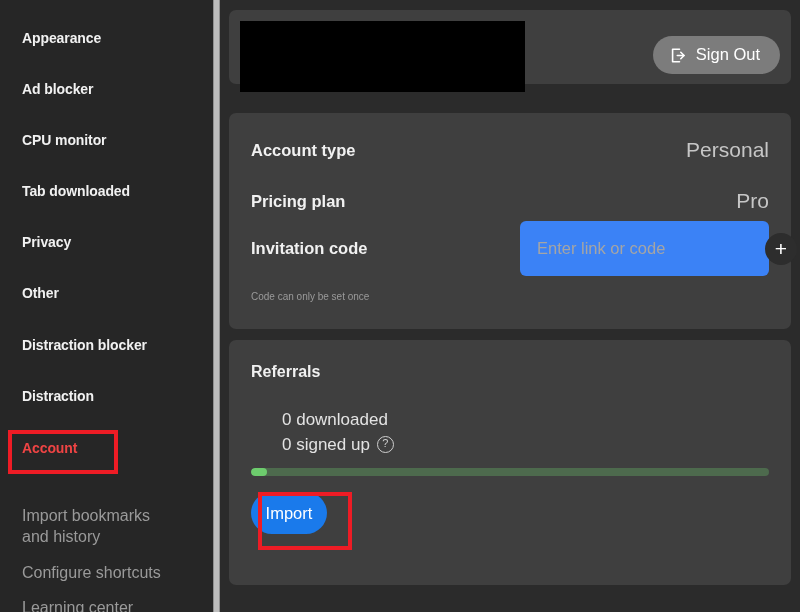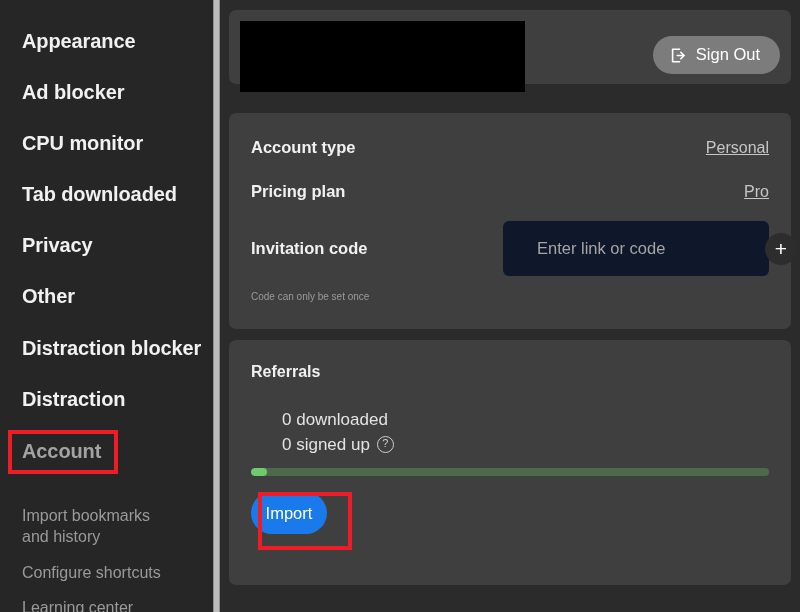--- a/index.html
+++ b/index.html
@@ -32,21 +32,21 @@
     background: #262626;
     flex: 0 0 213px;
   }
   .nav-main {
     position: absolute;
     left: 0; top: 0; right: 0;
   }
   .nav-item {
     position: absolute;
     left: 22px;
-    font-size: 20px;
+    font-size: 14px;
     font-weight: bold;
     color: #f1f1f1;
     white-space: nowrap;
     letter-spacing: -0.1px;
     cursor: pointer;
   }
   .nav-item.active {
     color: #2b7ddb;
   }
   .nav-sub {
@@ -132,40 +132,38 @@
     align-items: center;
     justify-content: space-between;
   }
   .detail-label {
     font-size: 16.5px;
     font-weight: bold;
     color: #f1f1f1;
     white-space: nowrap;
   }
   .detail-value {
-    font-size: 16px;
+    font-size: 21px;
     font-weight: normal;
     color: #c6c6c6;
     white-space: nowrap;
-    text-decoration: underline;
   }
   #row-account-type { top: 25px; text-align: center; }
-  #row-pricing-plan { top: 69px; }
+  #row-pricing-plan { top: 76px; }
   #row-invitation    { top: 108px; height: 55px; }
   #invite-code-field {
     position: absolute;
     right: 0;
     top: 0;
     width: 249px;
     height: 55px;
-    background: #0f172a;
+    background: #3b82f6;
     border-radius: 6px;
     display: flex;
     align-items: center;
-    padding-left: 17px;
   }
   #invite-code-input {
     flex: 1 1 auto;
     background: transparent;
     border: none;
     outline: none;
     color: #e8e8e8;
     font-size: 16.5px;
     font-family: "Liberation Sans", sans-serif;
     padding: 0 8px 0 17px;
@@ -292,21 +290,21 @@
       </div>
       <div class="nav-item" style="top:285px">
         <span>Other</span>
       </div>
       <div class="nav-item" style="top:337px">
         <span>Distraction blocker</span>
       </div>
       <div class="nav-item" style="top:388px">
         <span>Distraction</span>
       </div>
-      <div class="nav-item active" style="top: 440px; color: #a3a3a3;">
+      <div class="nav-item active" style="top: 440px; color: #ef4444;">
         <span>Account</span>
       </div>
 
       <div class="nav-sub" style="top:484px">
         <span>Import bookmarks
 and history</span>
       </div>
       <div class="nav-sub" style="top:541px">
         <span>Configure shortcuts</span>
       </div>

